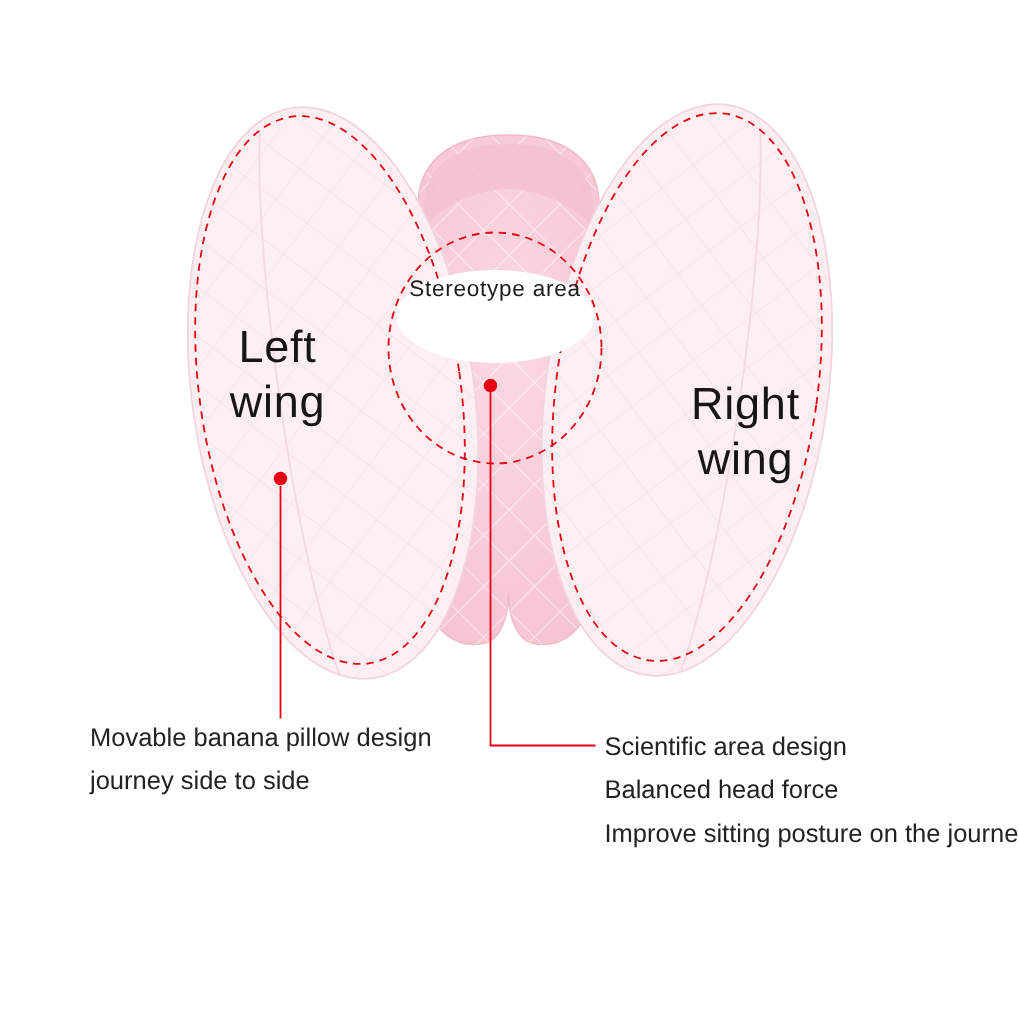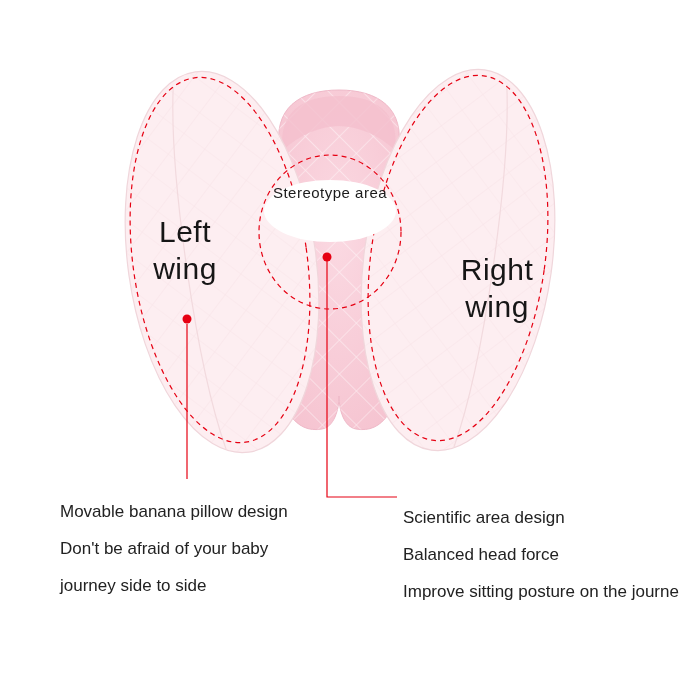--- a/index.html
+++ b/index.html
@@ -30,21 +30,20 @@
   }
   .note{
     position:absolute;
     color:#222222;
     font-size:17px;
     line-height:1.0;
   }
   .note .line{
     margin-bottom:12px;
     white-space:nowrap;
-    margin-top:20px;
   }
 </style>
 </head>
 <body>
 
 <div class="stage">
 
   <svg width="679" height="679" viewBox="0 0 679 679">
     <defs>
       <pattern id="quiltCenter" width="24" height="24" patternUnits="userSpaceOnUse" patternTransform="rotate(45)">
@@ -112,21 +111,20 @@
   </svg>
 
   <div class="label wing-label" style="left:126px; top:214px;">Left wing</div>
 
   <div class="label wing-label" style="left:438px; top:224px;margin-top:28px;">Right wing</div>
 
   <div class="label center-label" style="left:265px; top:184px;">Stereotype area</div>
 
   <div class="note" style="left:60px; top:483px;">
     <div class="line">Movable banana pillow design</div>
-    <div class="line">Don't be afraid of your baby</div>
     <div class="line">journey side to side</div>
   </div>
 
   <div class="note" style="left:403px; top:489px;">
     <div class="line">Scientific area design</div>
     <div class="line">Balanced head force</div>
     <div class="line">Improve sitting posture on the journey</div>
   </div>
 
 </div>

